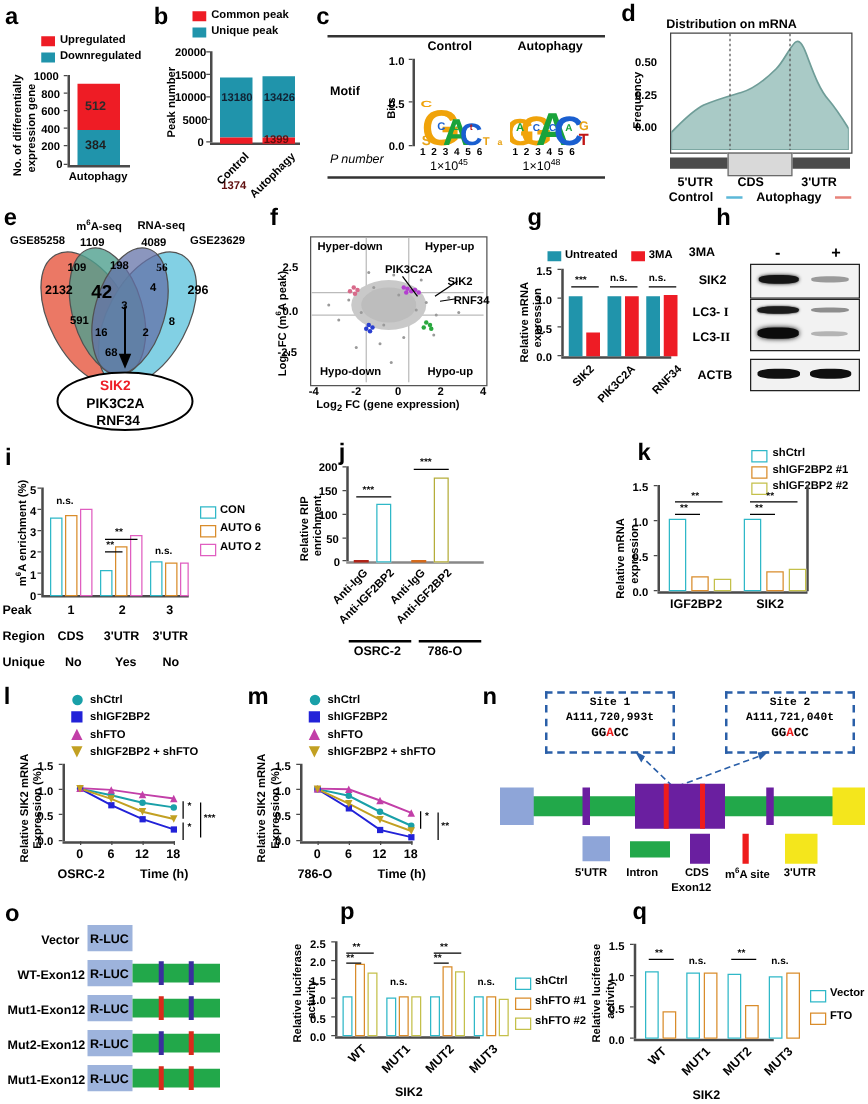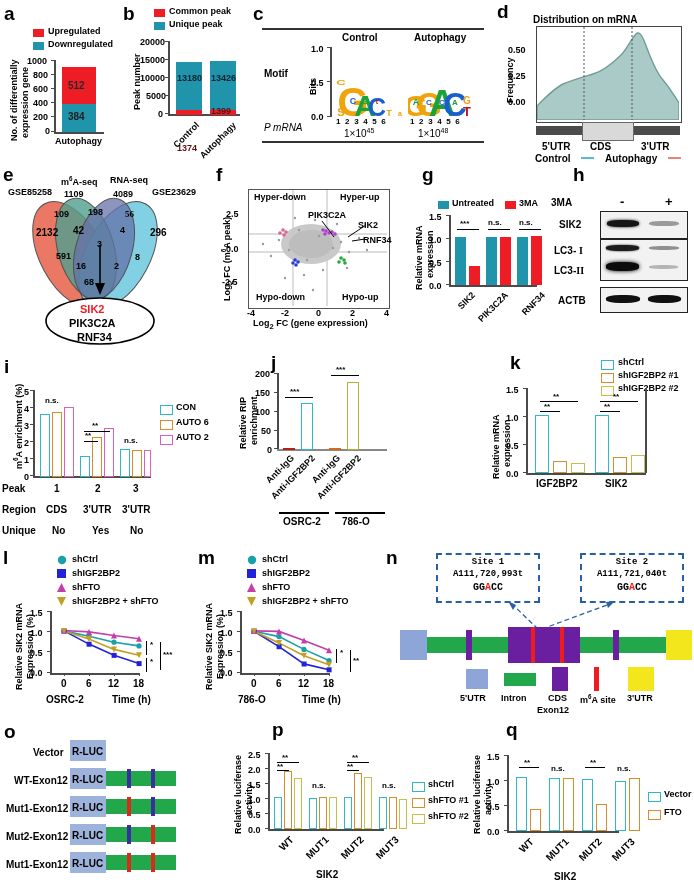--- a/index.html
+++ b/index.html
@@ -90,21 +90,21 @@
   <div class="txt" style="left:93px;top:106px;color:#601010;font-size:9px;">1399</div>
   <div class="txt rot45" style="left:18px;top:120px;width:58px;">Control</div>
   <div class="txt rot45" style="left:48px;top:120px;width:65px;">Autophagy</div>
 </div>
 
 <div class="panel" style="left:248px;top:0;width:245px;height:165px;">
   <div class="plab" style="left:5px;top:4px;">c</div>
   <div class="axisline" style="left:14px;top:28px;width:222px;height:2px;background:#333;"></div>
   <div class="axisline" style="left:14px;top:141px;width:222px;height:2px;background:#333;"></div>
   <div class="txt" style="left:16px;top:68px;font-size:10px;">Motif</div>
-  <div style="position:absolute;left:16px;top:122px;font-size:10px;white-space:nowrap;"><i>P mRNA</i></div>
+  <div style="position:absolute;left:16px;top:122px;font-size:10px;white-space:nowrap;"><i>P number</i></div>
   <div class="txt vert" style="left:60px;top:95px;transform:rotate(-90deg);font-size:9px;">Bits</div>
   <div class="txt" style="left:63px;top:44px;">1.0</div>
   <div class="txt" style="left:63px;top:78px;">0.5</div>
   <div class="txt" style="left:63px;top:112px;">0.0</div>
   <div class="axisline" style="left:82px;top:47px;width:1.5px;height:70px;"></div>
   <div class="tick" style="left:79px;top:47px;"></div>
     <div class="tick" style="left:79px;top:81px;"></div>
     <div class="tick" style="left:79px;top:116px;"></div>
 
   <div class="txt" style="left:94px;top:32px;font-size:10px;">Control</div>
@@ -187,21 +187,21 @@
       <ellipse cx="86" cy="66" rx="28" ry="52" transform="rotate(-16 86 66)" fill="#2f8f7a" fill-opacity="0.8" stroke="#333" stroke-width="1"></ellipse>
       <ellipse cx="104" cy="66" rx="28" ry="52" transform="rotate(16 104 66)" fill="#4a5a9a" fill-opacity="0.75" stroke="#333" stroke-width="1"></ellipse>
     </g>
   </svg>
   <div class="txt" style="left:64px;top:24px;font-size:9px;">1109</div>
   <div class="txt" style="left:113px;top:24px;font-size:9px;">4089</div>
   <div class="txt" style="left:54px;top:44px;font-size:9px;">109</div>
   <div class="txt" style="left:88px;top:42px;font-size:9px;">198</div>
   <div class="txt" style="left:125px;top:44px;font-size:9px;font-family:Liberation Serif, serif;">56</div>
   <div class="txt" style="left:36px;top:62px;font-size:10px;">2132</div>
-  <div class="txt" style="left:73px;top:60px;font-size:10px;text-align:right;">42</div>
+  <div class="txt" style="left:73px;top:60px;font-size:15px;text-align:right;">42</div>
   <div class="txt" style="left:120px;top:60px;font-size:9px;">4</div>
   <div class="txt" style="left:150px;top:62px;font-size:10px;">296</div>
   <div class="txt" style="left:56px;top:86px;font-size:9px;">591</div>
   <div class="txt" style="left:97px;top:74px;font-size:9px;">3</div>
   <div class="txt" style="left:135px;top:87px;font-size:9px;">8</div>
   <div class="txt" style="left:76px;top:96px;font-size:9px;">16</div>
   <div class="txt" style="left:114px;top:96px;font-size:9px;">2</div>
   <div class="txt" style="left:84px;top:112px;font-size:9px;">68</div>
   <svg width="40" height="52" style="position:absolute;left:88px;top:80px;">
     <line x1="12" y1="0" x2="12" y2="42" stroke="#000" stroke-width="1.6"></line>

